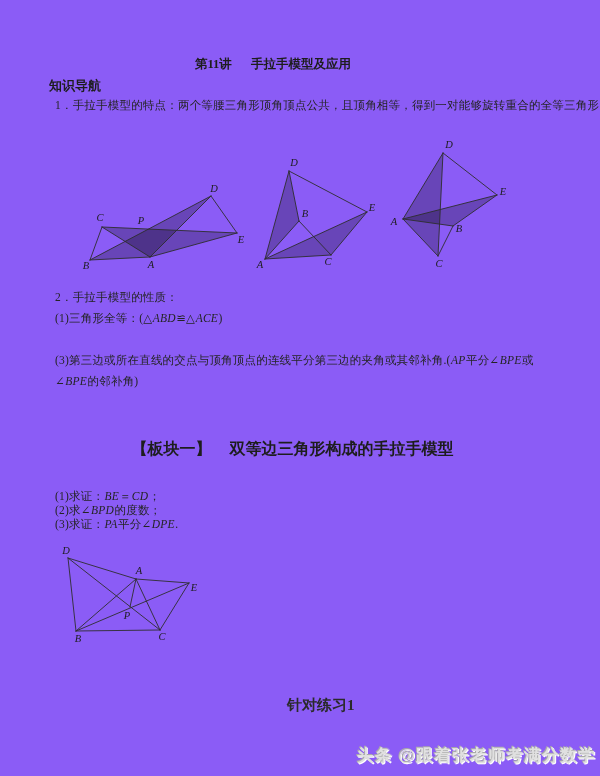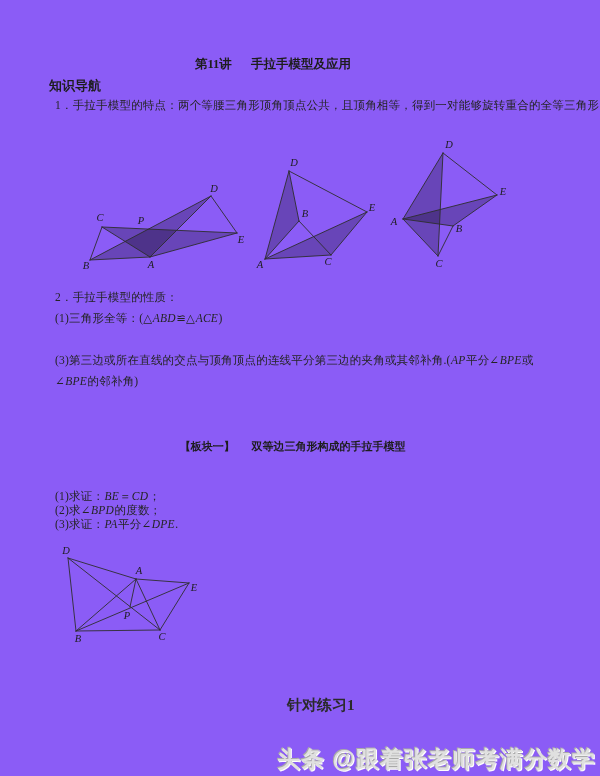--- a/index.html
+++ b/index.html
@@ -17,30 +17,30 @@
   }
   .title span + span{margin-left:16px;}
   .nav-heading{
     position:absolute;top:77px;left:49px;font-size:13px;font-weight:bold;color:#1d1d1d;
   }
   .prop-wrap{
     white-space:normal;width:508px;line-height:21px;
   }
   .block-heading{
     position:absolute;top:439px;left:0;width:585px;text-align:center;
-    font-size:11px;font-weight:bold;color:#1d1d1d;white-space:nowrap;
+    font-size:16px;font-weight:bold;color:#1d1d1d;white-space:nowrap;
   }
   .block-heading span + span{margin-left:14px;}
   .practice-title{
     position:absolute;top:696px;left:287px;font-size:15px;font-weight:bold;color:#2a2a2a;
   }
   .watermark{
     position:absolute;top:744px;right:4px;
     font-family:"Liberation Sans","DejaVu Sans",sans-serif;
-    font-size:23px;font-weight:bold;letter-spacing:1px;
+    font-size:17px;font-weight:bold;letter-spacing:1px;
     color:#e0e0e0;text-shadow:-1px -1px 0 #a9a9a9,1px 1px 0 #ffffff;
     white-space:nowrap;
   }
   #diagram-layer{position:absolute;top:0;left:0;}
   .shade{fill:rgba(0,0,0,0.25);stroke:none;}
   .edge{stroke:#2e2e2e;stroke-width:0.9;stroke-linecap:round;}
   .vlabel{
     font-family:"Liberation Serif","DejaVu Serif",serif;font-style:italic;
     font-size:10.5px;fill:#1c1c1c;text-anchor:middle;dominant-baseline:middle;
   }

